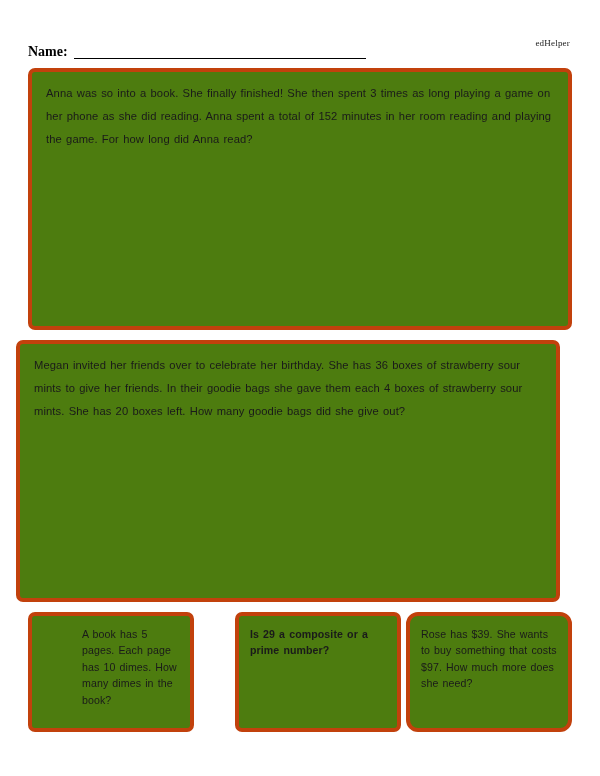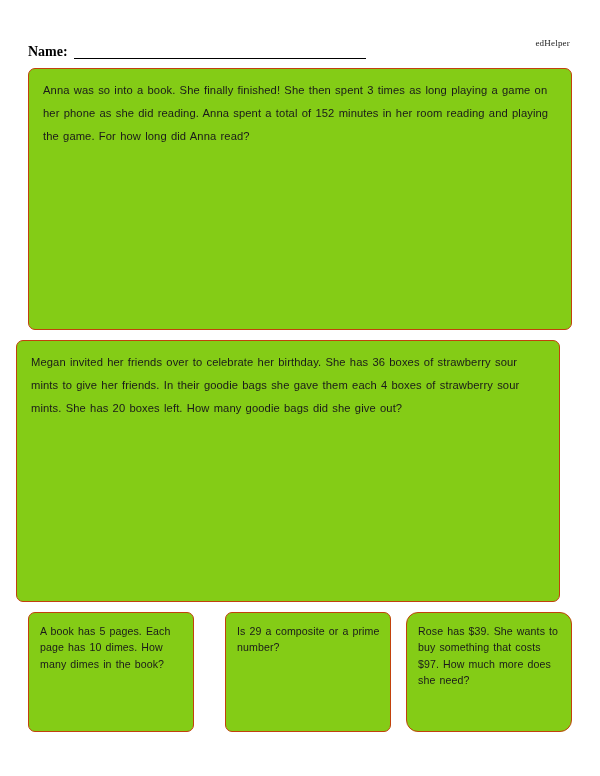--- a/index.html
+++ b/index.html
@@ -46,43 +46,43 @@
   }
   .name-line {
     width: 292px;
     margin-left: 6px;
     border-bottom: 1px solid #000;
     height: 13px;
   }
   .problem-box {
     position: absolute;
     box-sizing: border-box;
-    border: 1px solid #c2410c;
+    border: 4px solid #c2410c;
     border-radius: 7px;
-    background: #84cc16;
+    background: #4d7c0f;
   }
   .big-box-1 {
     left: 28px;
     top: 68px;
     width: 544px;
     height: 262px;
   }
   .big-box-2 {
     left: 16px;
     top: 340px;
     width: 544px;
     height: 262px;
   }
   .small-box {
     top: 612px;
     width: 166px;
     height: 120px;
   }
-  .small-box-1 { left: 28px; }
-  .small-box-2 { left: 225px; }
+  .small-box-1 { left: 28px; padding-left: 39px; }
+  .small-box-2 { left: 235px; font-weight: bold; }
   .small-box-3 { left: 406px; border-radius: 12px; }
 
   .qtext {
     font-family: "Liberation Sans", sans-serif;
     font-size: 11.2px;
     line-height: 2.05;
     color: #1a1a1a;
     padding: 10px 14px 0 14px;
     letter-spacing: 0.1px;
     word-spacing: 1px;

